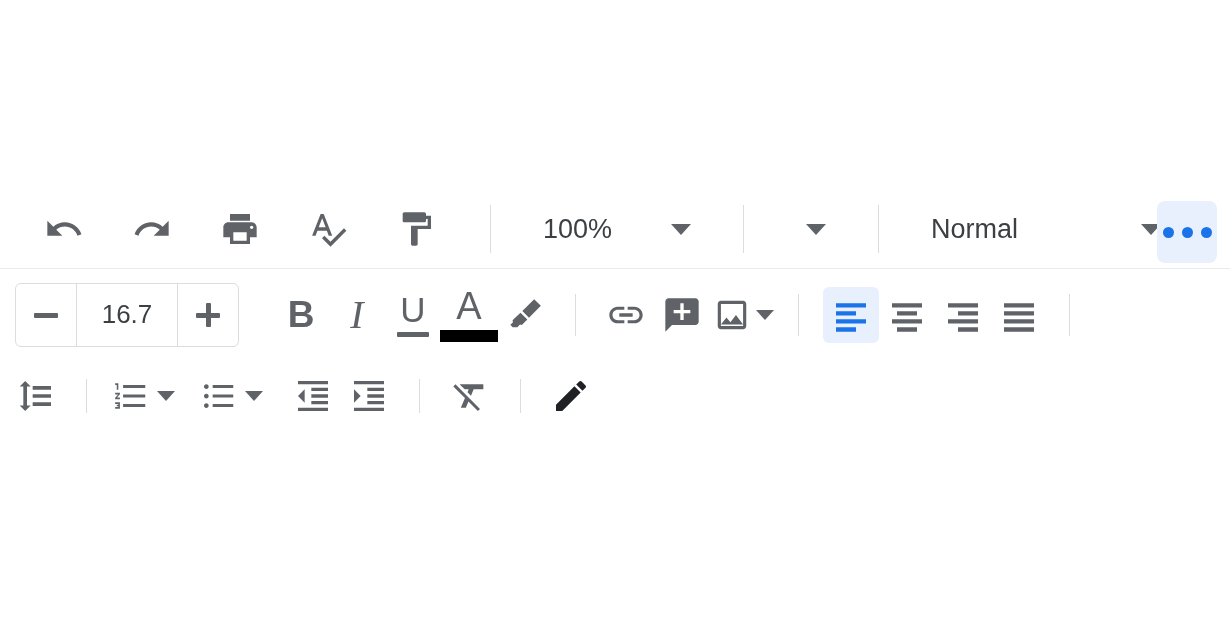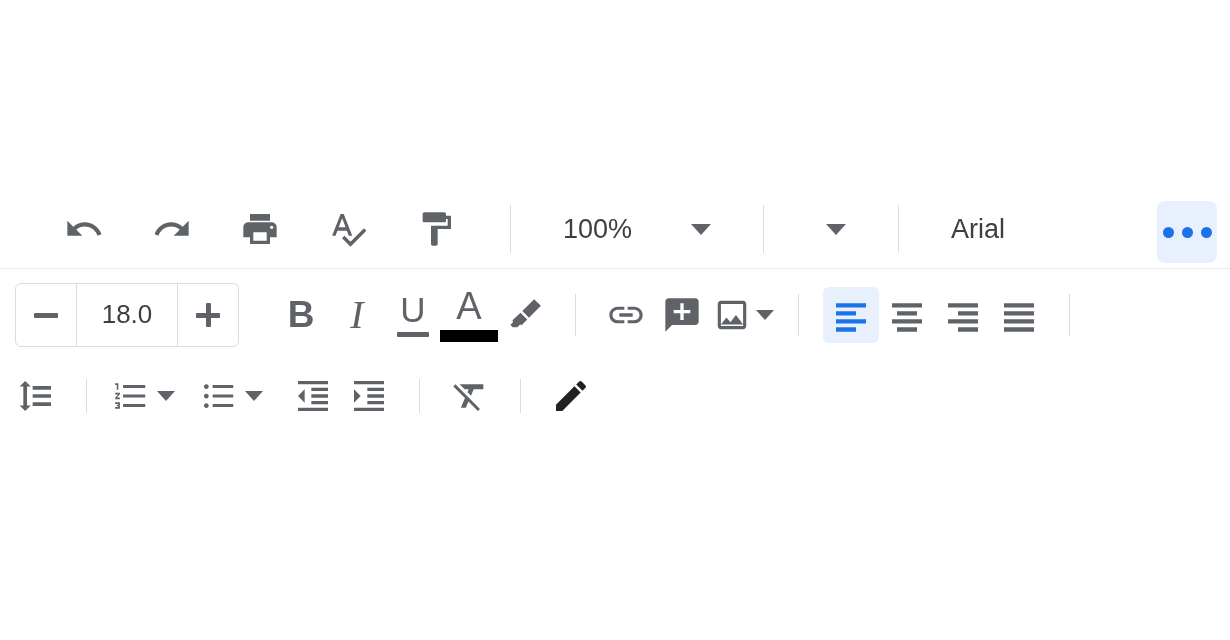--- a/index.html
+++ b/index.html
@@ -24,21 +24,21 @@
   }
 
   
   .row {
     position: relative;
     display: flex;
     align-items: center;
     width: 1230px;
     box-sizing: border-box;
   }
-  .row-1 { height: 78px; padding-left: 56px; gap: 32px; }
+  .row-1 { height: 78px; padding-left: 36px; gap: 32px; }
   .row-2 { height: 92px; padding-left: 8px; border-top: 1px solid #e8eaed; }
   .row-3 { height: 72px; padding-left: 8px; }
 
   
   .btn {
     width: 56px;
     height: 56px;
     border-radius: 6px;
     display: flex;
     align-items: center;
@@ -238,38 +238,38 @@
 
     <div class="vsep tall"></div>
 
     <div class="dropdown dd-style">
       <span class="caret"></span>
     </div>
 
     <div class="vsep tall"></div>
 
     <div class="dropdown dd-font">
-      <span class="label">Arial</span>
+      <span class="label">Normal</span>
       <span class="caret"></span>
     </div>
 
     <div class="more-btn" title="More">
       <span class="dot"></span>
       <span class="dot"></span>
       <span class="dot"></span>
     </div>
   </div>
 
   <div class="row row-2">
 
     <div class="stepper">
       <div class="seg minus">
         <span class="sgn m"></span>
       </div>
-      <div class="seg value">18.0</div>
+      <div class="seg value">16.7</div>
       <div class="seg plus">
         <span class="sgn p"></span>
       </div>
     </div>
 
     <div style="width:34px"></div>
 
     <div class="btn" title="Bold">
       <span class="glyph b">B</span>
     </div>

